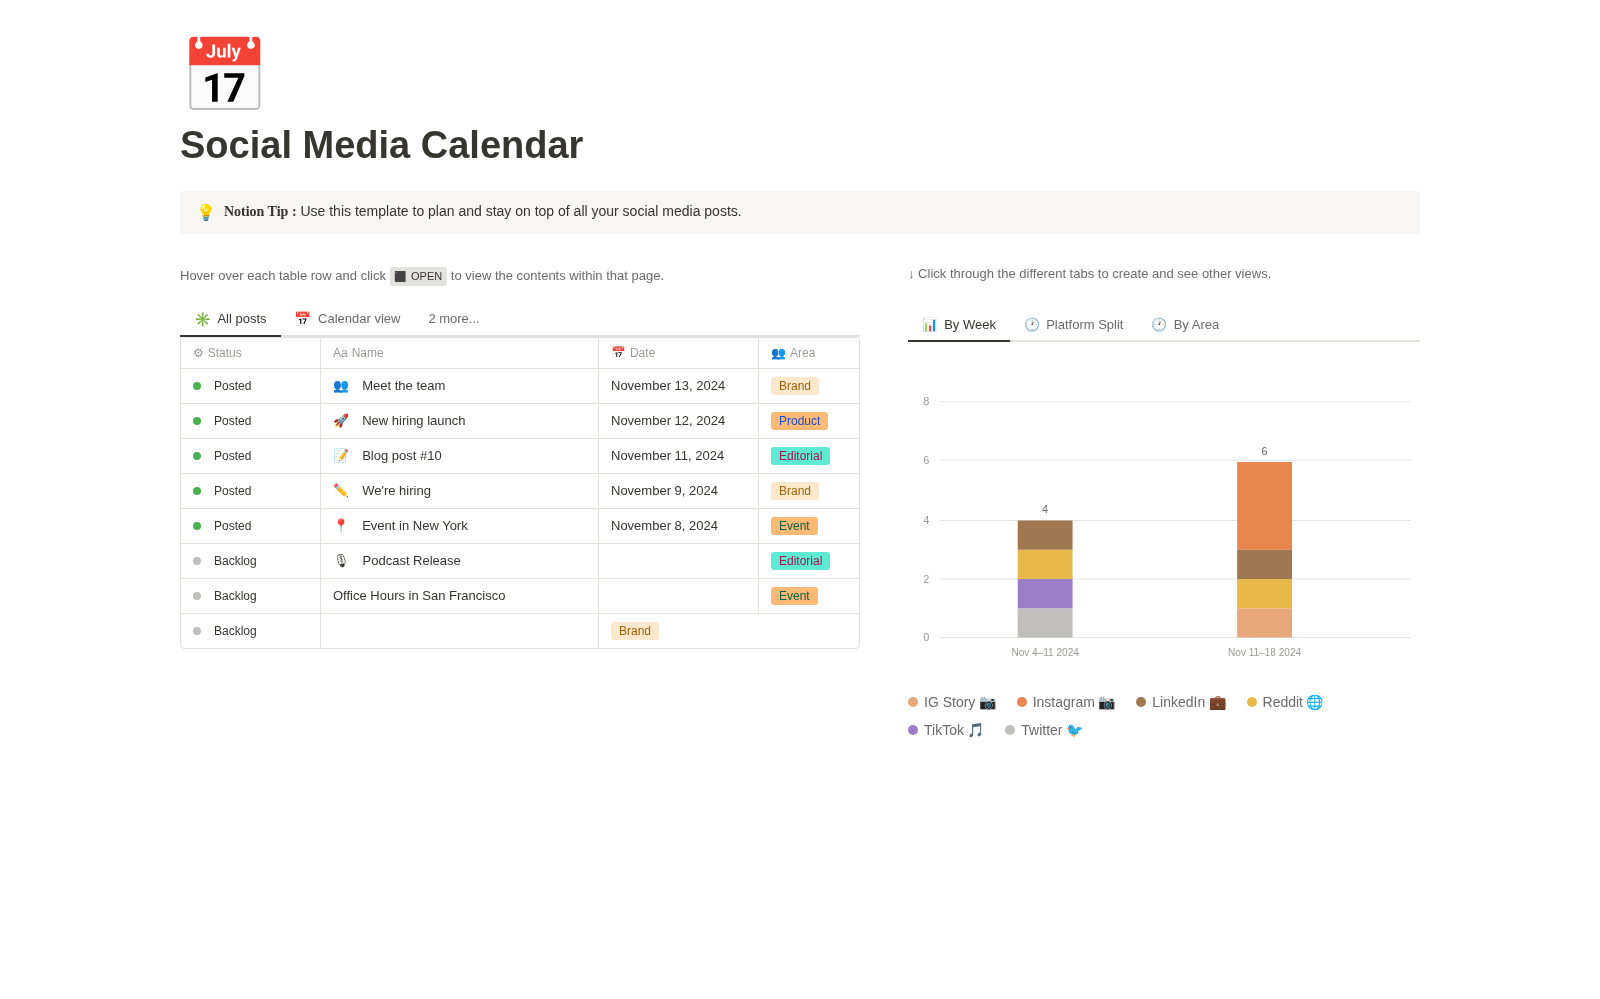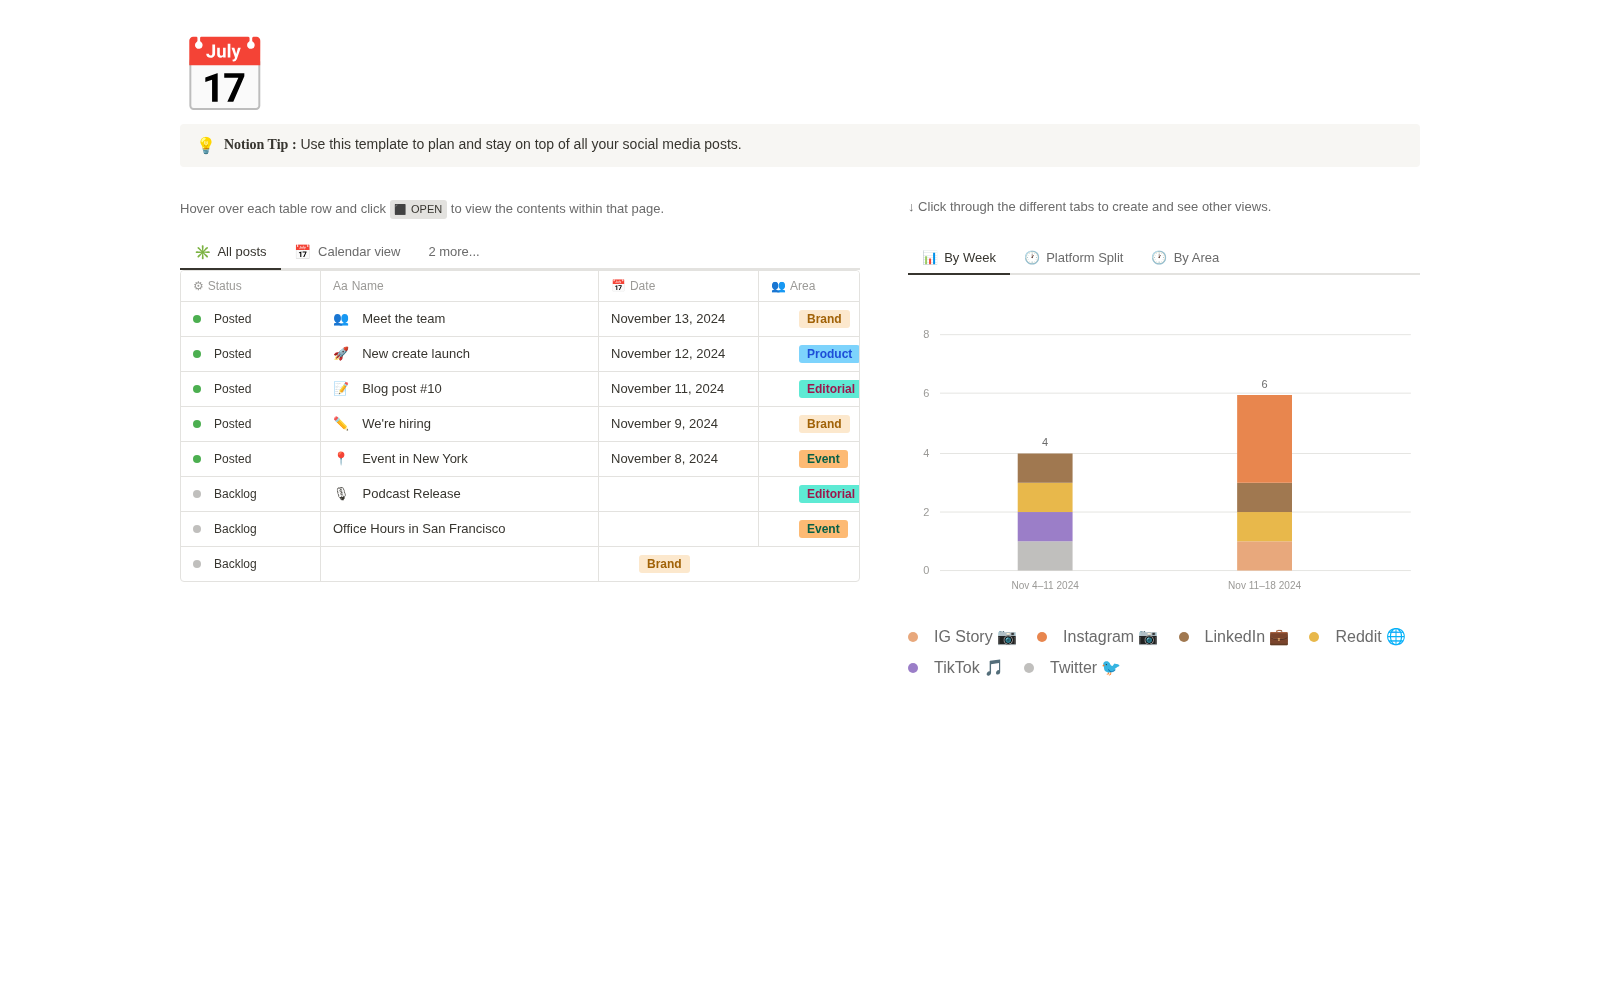--- a/index.html
+++ b/index.html
@@ -139,25 +139,24 @@
       border-radius: 50%;
       flex-shrink: 0;
     }
     .dot-posted { background: #4caf50; }
     .dot-backlog { background: #c0bfbd; }
     .area-tag {
       display: inline-block;
       border-radius: 3px;
       padding: 2px 8px;
       font-size: 12px;
-      font-weight: 700;
-      margin-left: 28px;
+      font-weight: 400;
     }
     .area-brand { background: #fce8cd; color: #a16207; }
-    .area-product { background: #7dd3fc; color: #1d4ed8; }
+    .area-product { background: #fdba74; color: #1d4ed8; }
     .area-editorial { background: #5eead4; color: #9d174d; }
     .area-event { background: #fdba74; color: #065f46; }
 
     
     .right-instruction {
       font-size: 13px;
       color: #6b6b6b;
       margin-bottom: 28px;
     }
     .chart-tabs {
@@ -193,38 +192,39 @@
     }
     .legend {
       display: flex;
       flex-wrap: wrap;
       gap: 12px 20px;
       margin-top: 8px;
     }
     .legend-item {
       display: flex;
       align-items: center;
-      gap: 16px;
-      font-size: 16px;
+      gap: 6px;
+      font-size: 14px;
       color: #6b6b6b;
     }
     .legend-dot {
       width: 10px;
       height: 10px;
       border-radius: 50%;
       flex-shrink: 0;
     }
   </style>
 </head>
 <body>
 
 <div class="page">
 
   <div class="page-icon">📅</div>
 
+  <h1 class="page-title">Social Media Calendar</h1>
 
   <div class="tip-box">
     <span class="tip-icon">💡</span>
     <span>
       <strong>Notion Tip :</strong>
       <span> Use this template to plan and stay on top of all your social media posts.</span>
     </span>
   </div>
 
   <div class="content-area">
@@ -290,21 +290,21 @@
                 <span class="area-tag area-brand">Brand</span>
               </div>
             </div>
             <div class="table-row">
               <div class="td">
                 <span class="dot dot-posted"></span>
                 <span class="status-badge">Posted</span>
               </div>
               <div class="td">
                 <span>🚀</span>
-                <span>New create launch</span>
+                <span>New hiring launch</span>
               </div>
               <div class="td">November 12, 2024</div>
               <div class="td">
                 <span class="area-tag area-product">Product</span>
               </div>
             </div>
             <div class="table-row">
               <div class="td">
                 <span class="dot dot-posted"></span>
                 <span class="status-badge">Posted</span>

